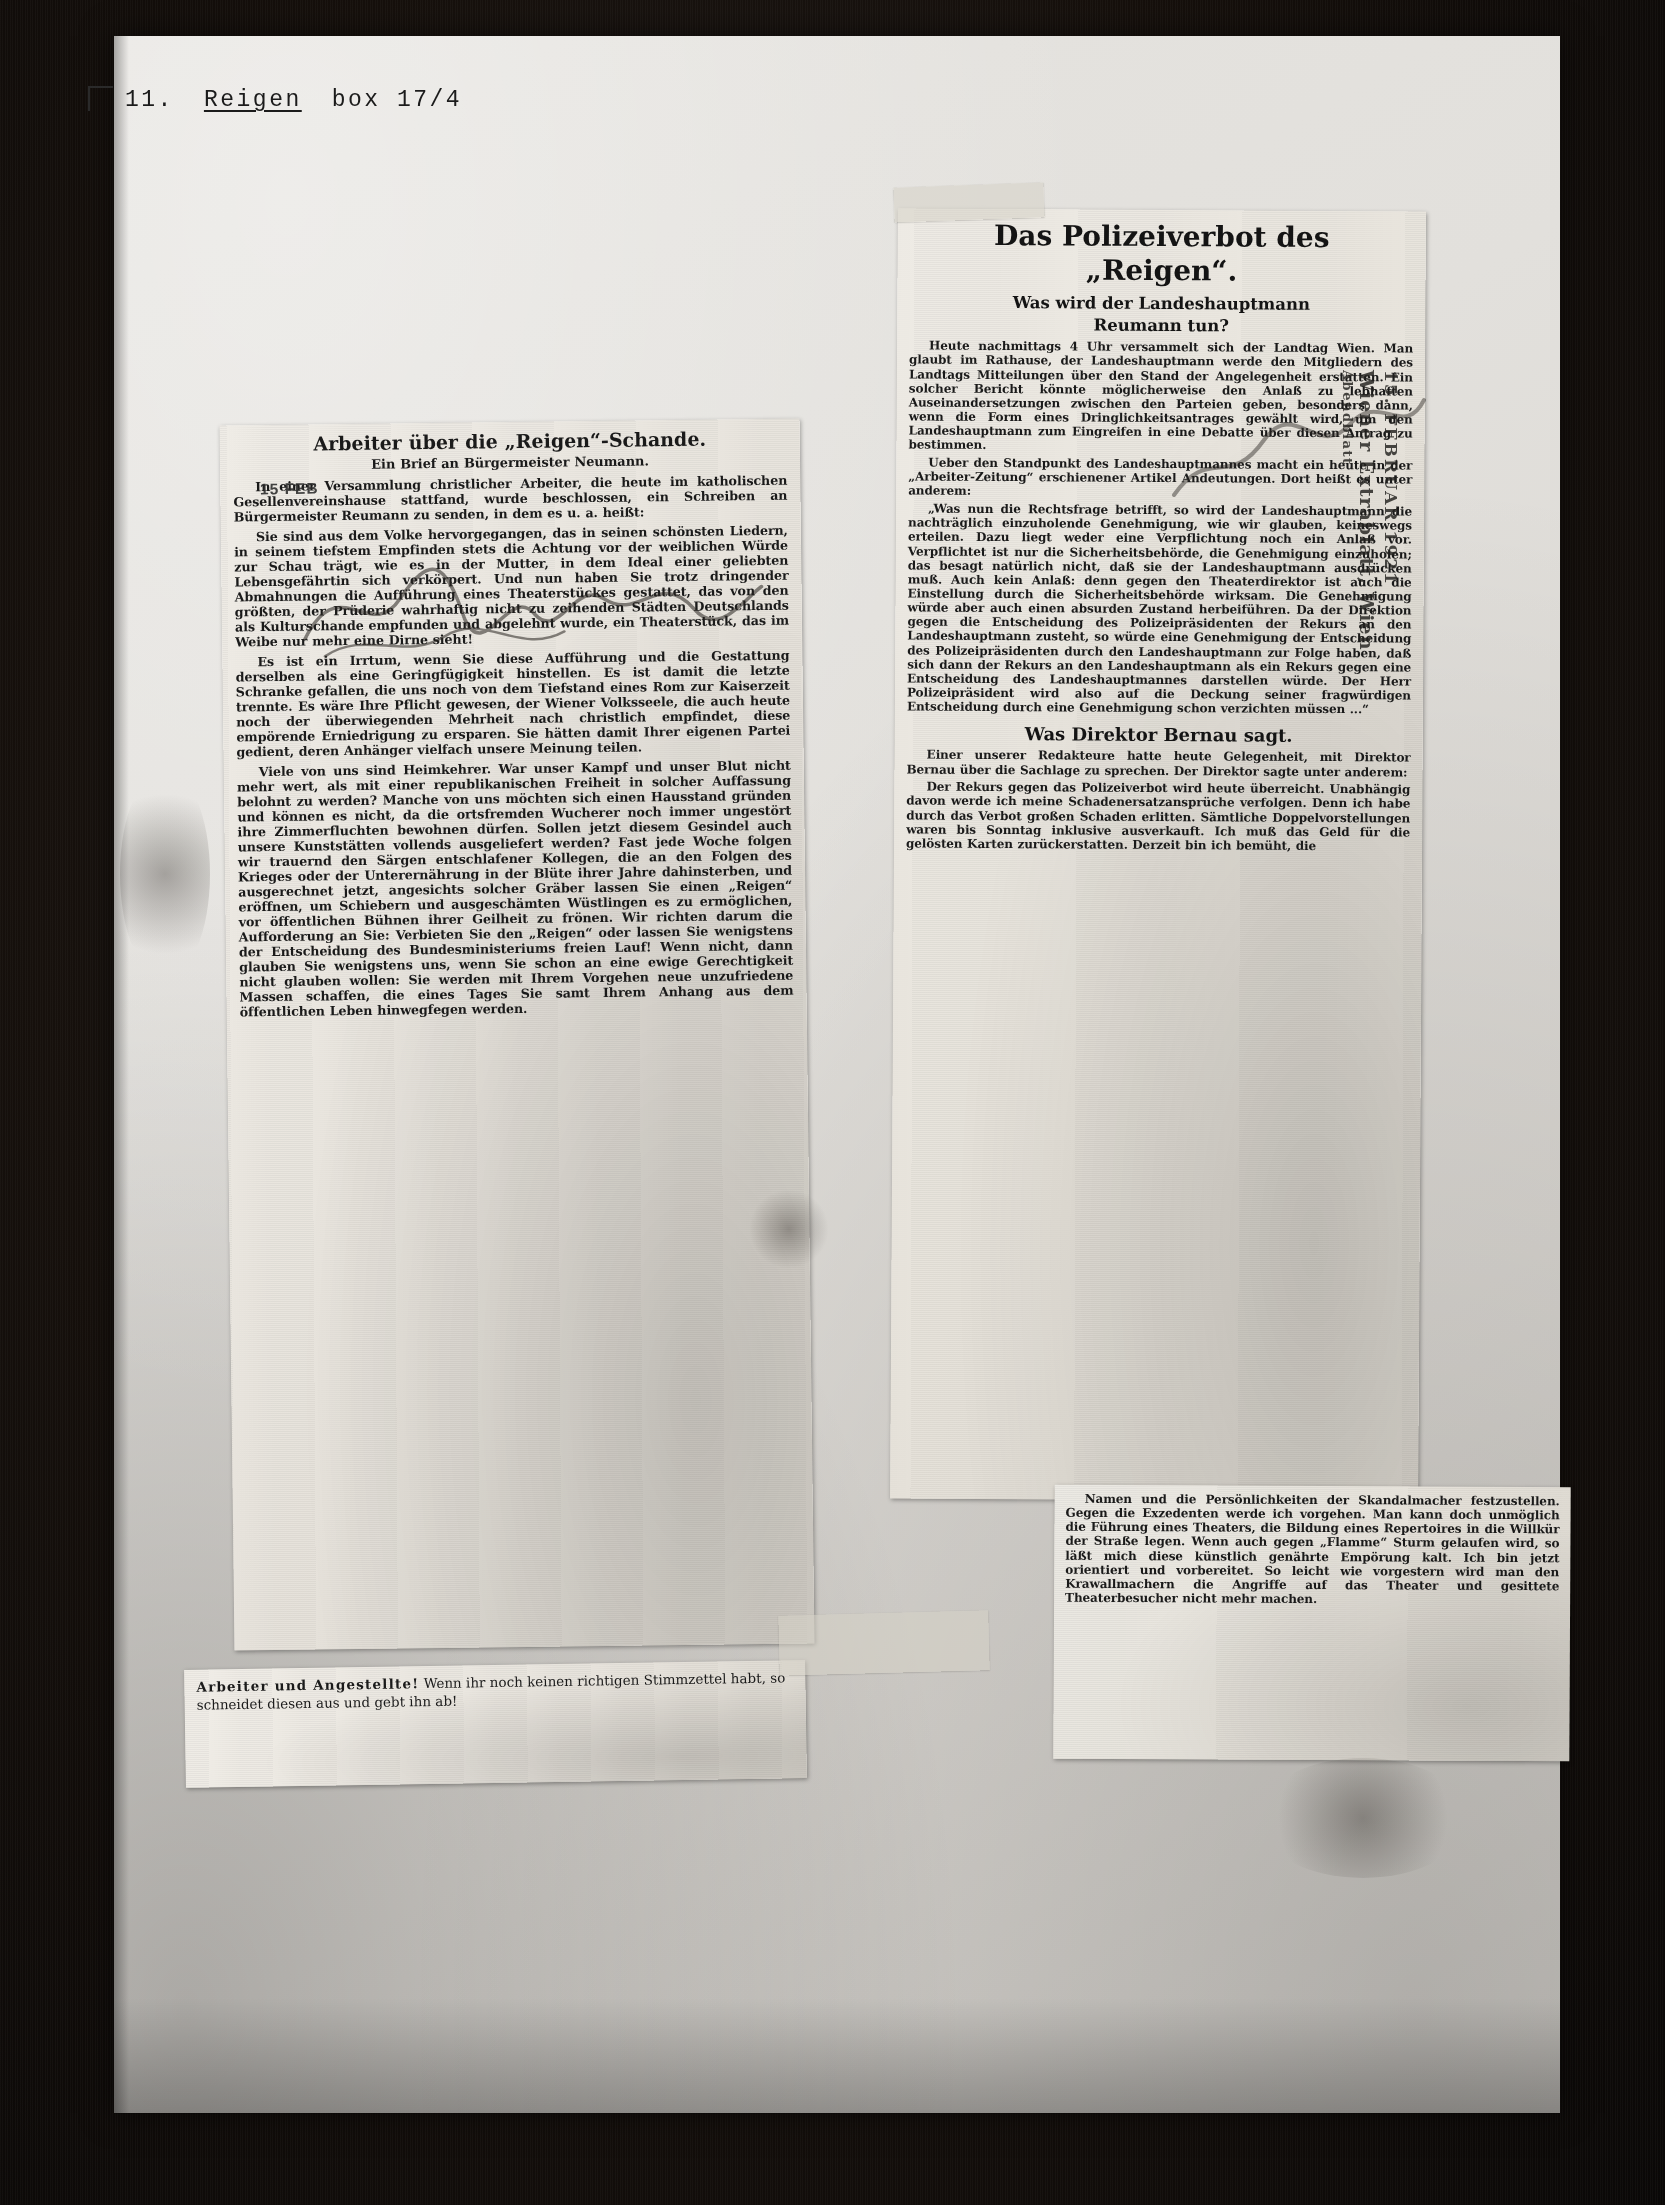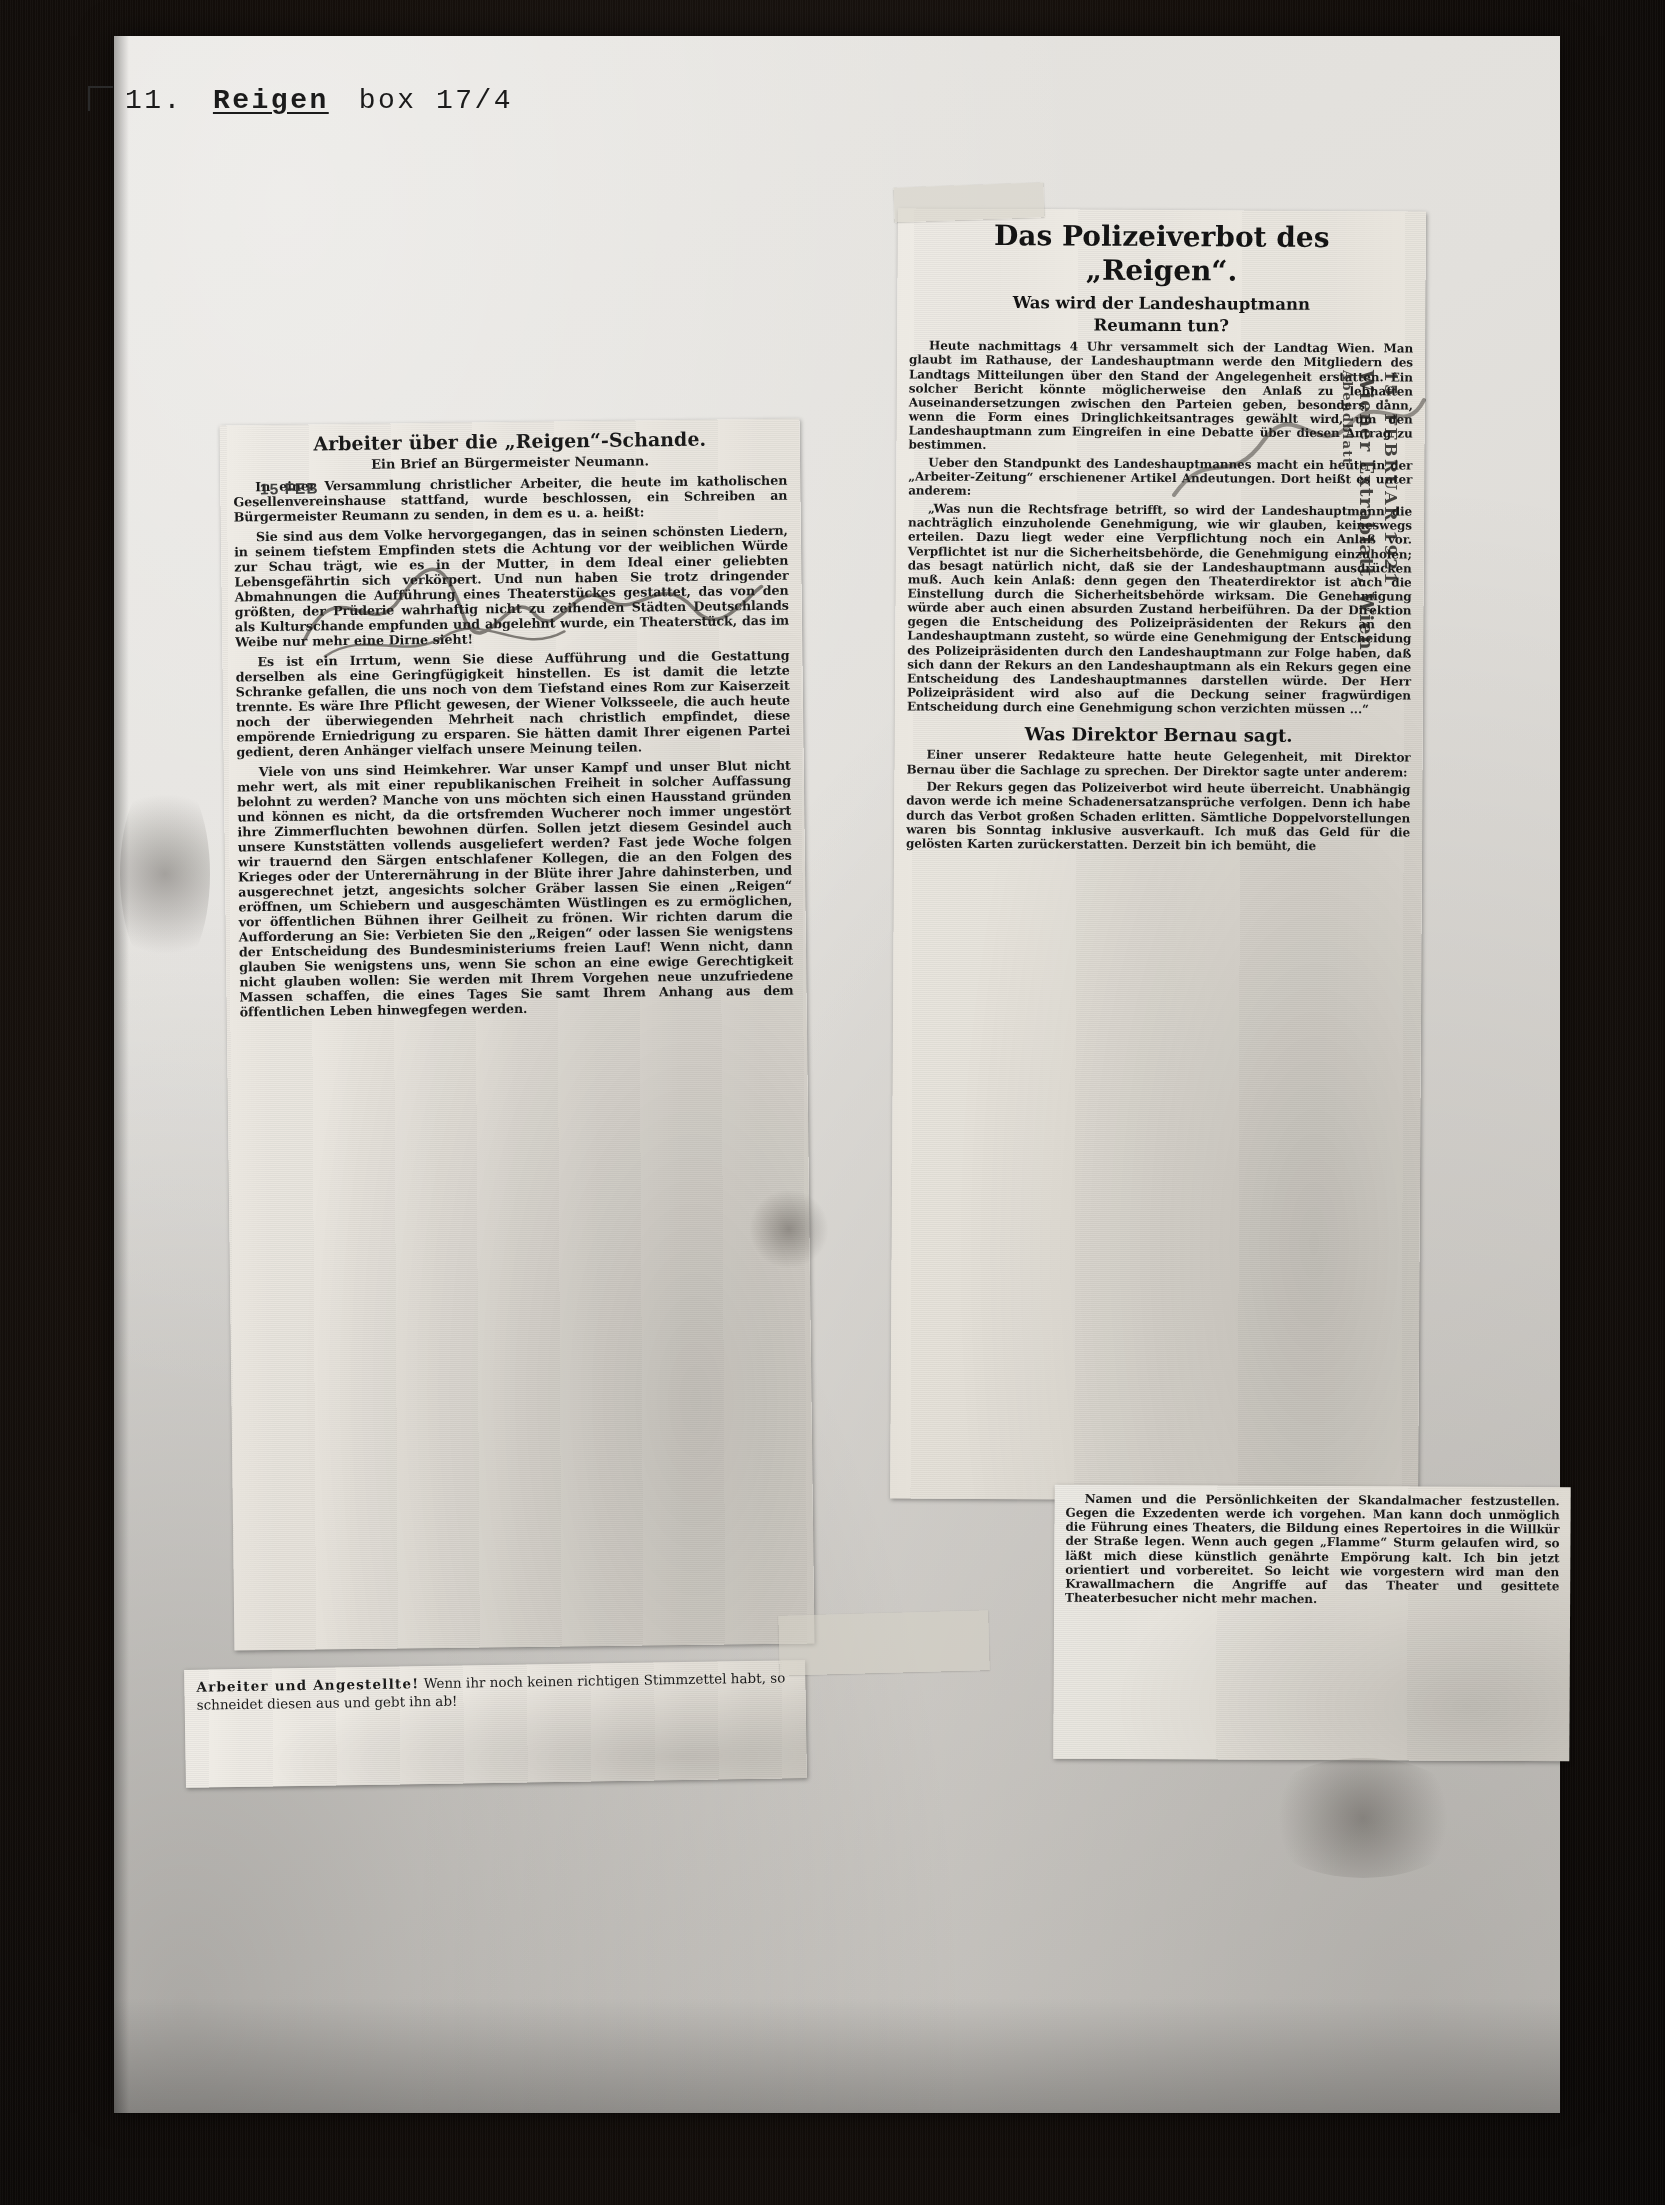--- a/index.html
+++ b/index.html
@@ -61,40 +61,39 @@
 
   
   #header-line {
     position: absolute;
     left: 125px;
     top: 80px;
     width: 599px;
     height: 40px;
     color: #1b1b1b;
     font-family: "Liberation Mono", monospace;
-    font-size: 28px;
+    font-size: 23px;
     letter-spacing: 2.5px;
     display: flex;
     align-items: center;
     gap: 30px;
   }
   #header-corner {
     position: absolute;
     left: 88px;
     top: 86px;
     width: 23px;
     height: 23px;
     border-left: 2.5px solid #2a2a2a;
     border-top: 2.5px solid #2a2a2a;
   }
   .hdr-underline {
     text-decoration: underline;
     text-decoration-thickness: 1.5px;
     text-underline-offset: 3.5px;
-    font-weight: bold;
   }
 
   
   .clipping {
     position: absolute;
     background: #e9e6e0;
     color: #141414;
     overflow: hidden;
     box-shadow: 1px 1.5px 4.5px rgba(0,0,0,0.35);
   }

